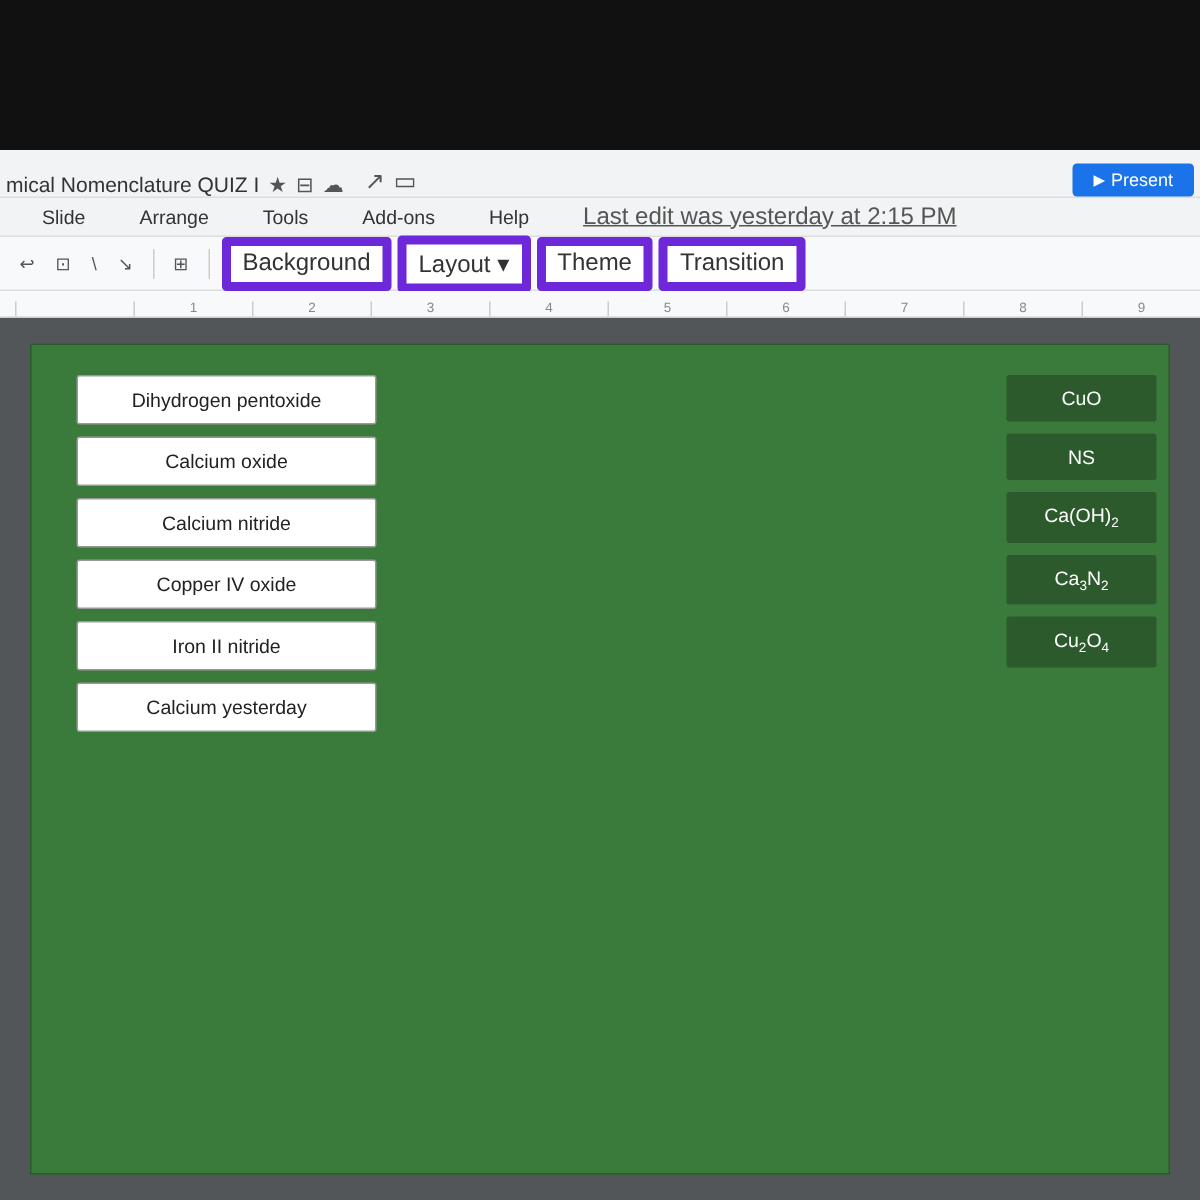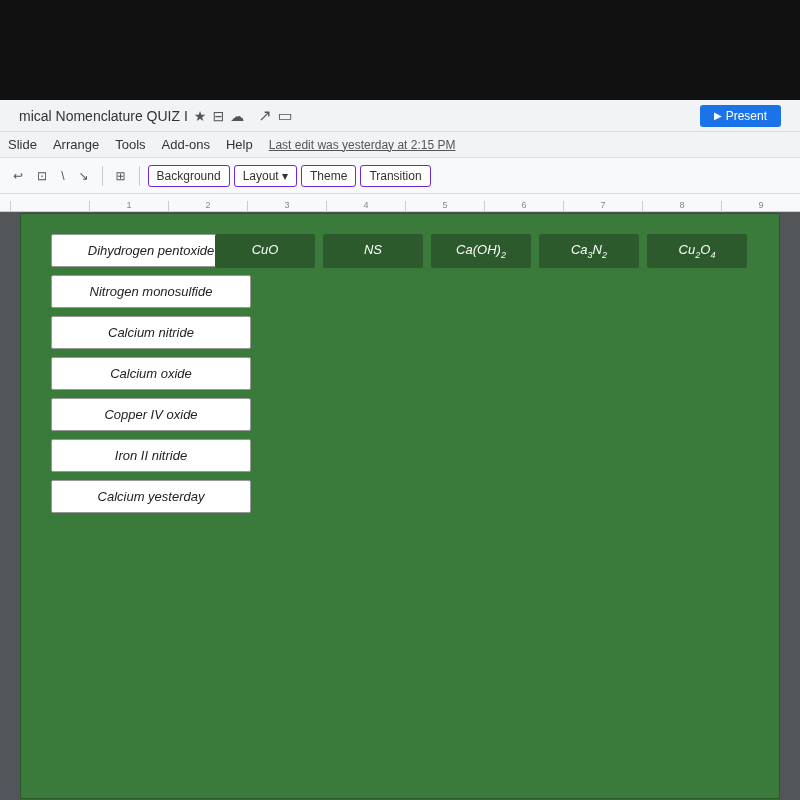--- a/index.html
+++ b/index.html
@@ -18,22 +18,22 @@
       height: 100px;
       background: #111;
     }
 
     
     .title-bar {
       width: 100%;
       height: 32px;
       background: #f1f3f4;
       display: flex;
-      align-items: center;
-      padding: 0 19px;
+      align-items: flex-end;
+      padding: 0 4px;
       gap: 6px;
       border-bottom: 1px solid #ddd;
     }
     .title-bar-text {
       font-size: 14px;
       color: #333;
       font-weight: 500;
     }
     .title-icon {
       font-size: 14px;
@@ -75,43 +75,44 @@
       display: flex;
       align-items: center;
       padding: 0 8px;
       gap: 16px;
       border-bottom: 1px solid #ddd;
     }
     .menu-item {
       font-size: 13px;
       color: #333;
       cursor: pointer;
+      margin-left: 20px;
     }
     .menu-item.last-edit {
       color: #555;
-      font-size: 12px;
+      font-size: 16px;
       text-decoration: underline;
     }
 
     
     .toolbar {
       width: 100%;
       height: 36px;
       background: #f8f9fa;
       display: flex;
       align-items: center;
       padding: 0 8px;
       gap: 4px;
       border-bottom: 1px solid #ddd;
     }
     .toolbar-btn {
       padding: 3px 8px;
-      font-size: 12px;
+      font-size: 16px;
       background: #fff;
-      border: 1px solid #6d28d9;
+      border: 6px solid #6d28d9;
       border-radius: 3px;
       cursor: pointer;
       color: #333;
     }
     .toolbar-divider {
       width: 1px;
       height: 20px;
       background: #ccc;
       margin: 0 4px;
     }
@@ -155,23 +156,22 @@
     }
 
     
     .slide-area {
       width: 100%;
       height: calc(800px - 100px - 32px - 26px - 36px - 18px);
       background: #525659;
       display: flex;
       align-items: center;
       justify-content: center;
-      padding: 1px;
+      padding: 17px;
       overflow: hidden;
-      font-style: italic;
     }
 
     
     .slide {
       width: 760px;
       height: 100%;
       background: #3a7a3a;
       position: relative;
       border: 1px solid #2a5a2a;
       overflow: hidden;
@@ -195,24 +195,24 @@
       font-weight: 500;
       color: #222;
       min-width: 200px;
       text-align: center;
       border-radius: 2px;
     }
 
     
     .right-column {
       position: absolute;
-      right: 32px;
+      right: 8px;
       top: 20px;
       display: flex;
-      flex-direction: row;
+      flex-direction: column;
       gap: 8px;
     }
 
     .formula-box {
       background: #2d5a2d;
       color: #fff;
       padding: 8px 16px;
       font-size: 13px;
       font-weight: 500;
       min-width: 100px;
@@ -277,23 +277,22 @@
     <div class="ruler-mark">8</div>
     <div class="ruler-mark">9</div>
   </div>
 </div>
 
 <div class="slide-area">
   <div class="slide">
 
     <div class="left-column">
       <div class="term-box">Dihydrogen pentoxide</div>
-      <div class="term-box">Nitrogen monosulfide</div>
+      <div class="term-box">Calcium oxide</div>
       <div class="term-box">Calcium nitride</div>
-      <div class="term-box">Calcium oxide</div>
       <div class="term-box">Copper IV oxide</div>
       <div class="term-box">Iron II nitride</div>
       <div class="term-box">Calcium yesterday</div>
     </div>
 
     <div class="right-column">
       <div class="formula-box">CuO</div>
       <div class="formula-box">NS</div>
       <div class="formula-box">Ca(OH)<sub>2</sub></div>
       <div class="formula-box">Ca<sub>3</sub>N<sub>2</sub></div>

